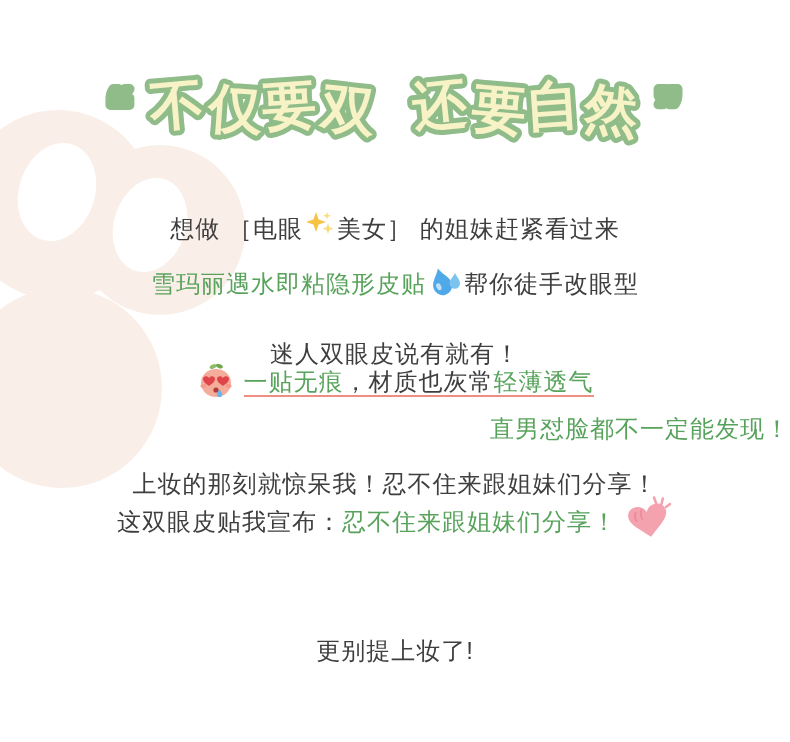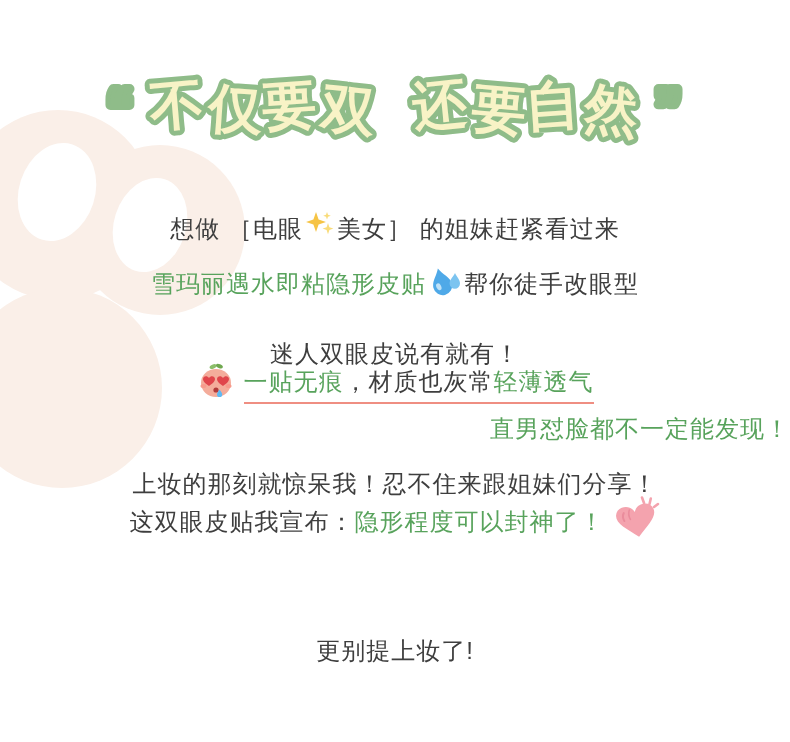--- a/index.html
+++ b/index.html
@@ -21,21 +21,21 @@
               stroke-linejoin:round;stroke-linecap:round;}
   .tq{fill:#8fbc89;}
   .tm{fill:#f8f3c6;}
   
   .line{position:absolute;left:0;width:100%;text-align:center;font-size:24px;letter-spacing:1px;
         color:#3e3e3e;line-height:47px;height:47px;white-space:pre;}
   .l1{top:205px;} .l2{top:260px;} .l3{top:322px;margin-top:8px;} .l4{top:358px;} .l5{top:405px;text-align:right;}
   .l6{top:460px;} .l7{top:496px;} .l8{top:544px;} .l9{top:591px;margin-top:36px;}
   .green{color:#58a35c;margin-top:28px;}
   .dark{color:#3e3e3e;}
-  .underline-wrap{border-bottom:2px solid #ef8e82;padding-bottom:7px;}
+  .underline-wrap{border-bottom:2px solid #ef8e82;}
   .hl{background:linear-gradient(to bottom, transparent 45%, #dff4de 45%);padding:0 6px 8px 6px;}
   .inline-icon{display:inline-block;vertical-align:-4px;line-height:0;}
   .icon-sparkles{vertical-align:-3px;margin:0 2px;}
   .icon-drops{vertical-align:-4px;margin:0 3px;}
   .icon-peach{vertical-align:-9px;margin-right:9px;}
   .icon-heart{vertical-align:-12px;margin-left:6px;}
 </style>
 </head>
 <body>
 
@@ -78,21 +78,21 @@
           <ellipse cx="6.5" cy="25" rx="3" ry="2" fill="#f79a8c"></ellipse>
           <ellipse cx="31.5" cy="25" rx="3" ry="2" fill="#f79a8c"></ellipse>
           <circle cx="19" cy="29" r="2.6" fill="#b23b3b"></circle>
           <path d="M22.5 28.5 C23.6 30.4 25.2 31.6 25.2 33.4 a2.6 2.6 0 1 1 -5.2 0 C20 31.6 21.5 30.4 22.5 28.5 Z" fill="#5fb9f2"></path>
         </svg></span><span class="underline-wrap"><span class="green">一贴无痕</span><span class="dark">，</span><span class="dark">材质也灰常</span><span class="green">轻薄透气</span></span></div>
 
   <div class="line l5"><span class="green">直男怼脸都不一定能发现！</span></div>
 
   <div class="line l6"><span class="dark">上妆的那刻就惊呆我！忍不住来跟姐妹们分享！</span></div>
 
-  <div class="line l7"><span class="dark">这双眼皮贴我宣布：</span><span class="green">隐形程度可以封神了！</span><span class="inline-icon icon-heart"><svg width="50" height="46" viewBox="0 0 50 46">
+  <div class="line l7"><span class="dark">这双眼皮贴我宣布：</span><span class="green">忍不住来跟姐妹们分享！</span><span class="inline-icon icon-heart"><svg width="50" height="46" viewBox="0 0 50 46">
           <g transform="rotate(-10 25 23)">
             <path d="M25 16 C22 7 8 7 6 16 C4 24 14 31 25 41 C36 31 46 24 44 16 C42 7 28 7 25 16 Z" fill="#f4a3ae"></path>
             <path d="M14 15 C12.5 17 12 20 13.2 23" stroke="#ea8c9c" stroke-width="2" fill="none" stroke-linecap="round"></path>
             <path d="M20 13 C18.5 15.5 18.2 19 19.4 22.5" stroke="#ea8c9c" stroke-width="1.6" fill="none" stroke-linecap="round"></path>
           </g>
           <g stroke="#f4a3ae" stroke-width="2.6" stroke-linecap="round">
             <path d="M33 7 L31 1.5"></path>
             <path d="M38.5 8 L39.8 2.5"></path>
             <path d="M43 11 L47 8"></path>
           </g>

